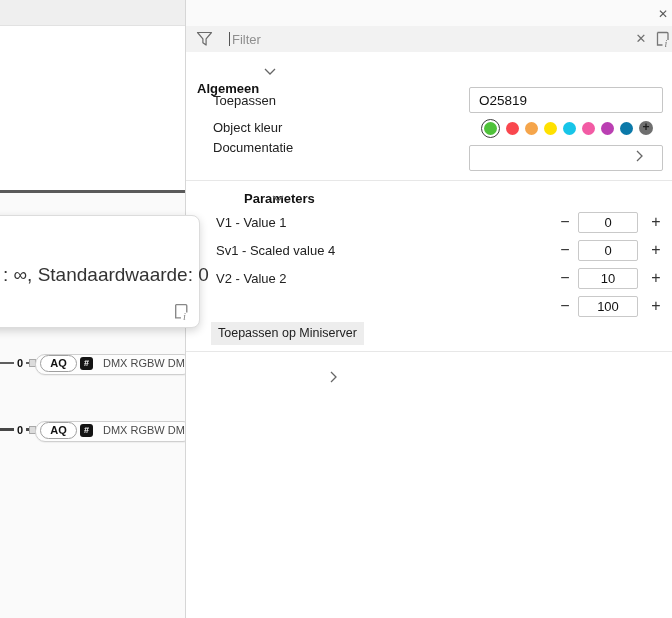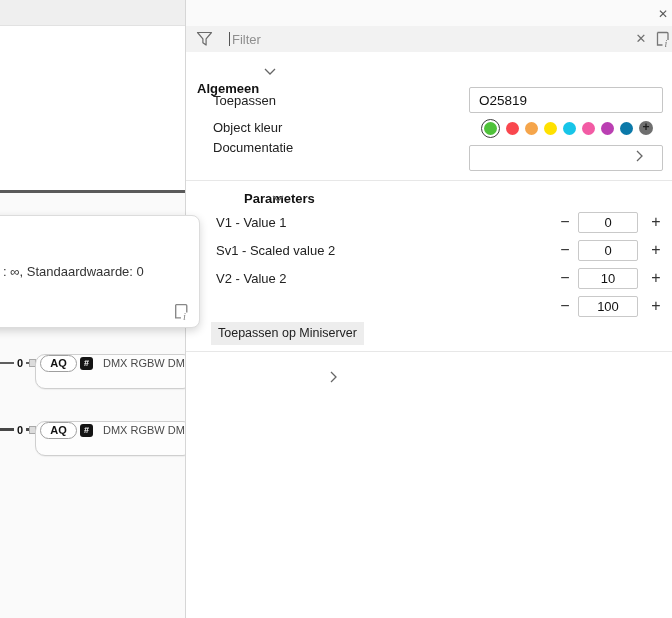--- a/index.html
+++ b/index.html
@@ -10,21 +10,21 @@
   }
   .root { position:absolute; inset:0; width:672px; height:618px; }
 
   
   .canvas { position:absolute; left:0; top:0; width:185px; height:618px; overflow:hidden; background:#fff; }
   .canvas-topstrip { position:absolute; left:0; top:0; width:185px; height:26px; background:#efefef; border-bottom:1px solid #e2e2e2; }
   .page-area { position:absolute; left:0; top:27px; width:185px; height:163px; background:#ffffff; }
   .page-edge { position:absolute; left:0; top:190px; width:185px; height:3px; background:#5a5a5a; }
   .offpage { position:absolute; left:0; top:193px; width:185px; height:425px; background:#fafafa; }
 
-  .block-row { position:absolute; left:35px; width:158px; height:35px; background:#fdfdfd;
+  .block-row { position:absolute; left:35px; width:158px; height:21px; background:#fdfdfd;
     border:1px solid #cfcfcf; border-radius:10px; box-shadow:0 1px 1px rgba(0,0,0,.05); }
   .row1 { top:354px; } .row2 { top:421px; }
   .aq-pill { position:absolute; left:4px; top:0px; width:37px; height:17px; background:#fff;
     border:1px solid #9f9f9f; border-radius:9px; font-size:11px; font-weight:bold; color:#111;
     text-align:center; line-height:15px; }
   .hash-badge { position:absolute; left:44px; top:2px; width:13px; height:13px; background:#141414;
     border-radius:3px; color:#fff; font-size:9px; font-weight:bold; text-align:center; line-height:13px; }
   .row-label { position:absolute; left:67px; top:0; height:17px; line-height:17px; font-size:11px; color:#4a4a4a; white-space:nowrap; }
 
   .wire { position:absolute; background:#5e5e5e; }
@@ -68,21 +68,21 @@
   .stepper-minus { left:371px; } .stepper-plus { left:462px; }
   .stepper-input { position:absolute; left:392px; width:60px; height:21px; border:1px solid #c9c9c9; border-radius:2px;
     background:#fff; font-size:13px; color:#111; text-align:center; font-family:inherit; outline:none; }
 
   .apply-btn { position:absolute; left:25px; top:322px; width:153px; height:23px; background:#ededed; border:none;
     font-size:12.5px; color:#222; font-family:inherit; text-align:center; line-height:23px; cursor:default; }
 
   
   .tooltip { position:absolute; left:-32px; top:215px; width:232px; height:113px; background:#fff;
     border:1px solid #dcdcdc; border-radius:8px; box-shadow:0 3px 8px rgba(0,0,0,.16); z-index:10; }
-  .tooltip-text { position:absolute; left:34px; top:48px; font-size:13px; color:#333; white-space:nowrap; }
+  .tooltip-text { position:absolute; left:34px; top:48px; font-size:19px; color:#333; white-space:nowrap; }
   .tooltip-icon { position:absolute; left:203px; top:86px; }
 </style>
 </head>
 <body>
 
 <div class="root">
 
   <div class="canvas">
     <div class="canvas-topstrip"></div>
     <div class="page-area"></div>
@@ -162,21 +162,21 @@
     <div class="section-header" style="top:190px;padding-left:47px;">Parameters</div>
     <svg class="chev" style="left:86px;top:195px;" width="12" height="8" viewBox="0 0 12 8">
       <polyline points="1,1 6,6 11,1" fill="none" stroke="#666" stroke-width="1.3"></polyline>
     </svg>
 
     <div class="param-label" style="top:214px;">V1 - Value 1</div>
     <div class="stepper-minus" style="top:212px;">−</div>
     <input class="stepper-input" style="top: 212px;" value="0">
     <div class="stepper-plus" style="top:212px;">+</div>
 
-    <div class="param-label" style="top:242px;">Sv1 - Scaled value 2</div>
+    <div class="param-label" style="top:242px;">Sv1 - Scaled value 4</div>
     <div class="stepper-minus" style="top:240px;">−</div>
     <input class="stepper-input" style="top: 240px;" value="0">
     <div class="stepper-plus" style="top:240px;">+</div>
 
     <div class="param-label" style="top:270px;">V2 - Value 2</div>
     <div class="stepper-minus" style="top:268px;">−</div>
     <input class="stepper-input" style="top: 268px;" value="10">
     <div class="stepper-plus" style="top:268px;">+</div>
 
     <div class="stepper-minus" style="top:296px;">−</div>

